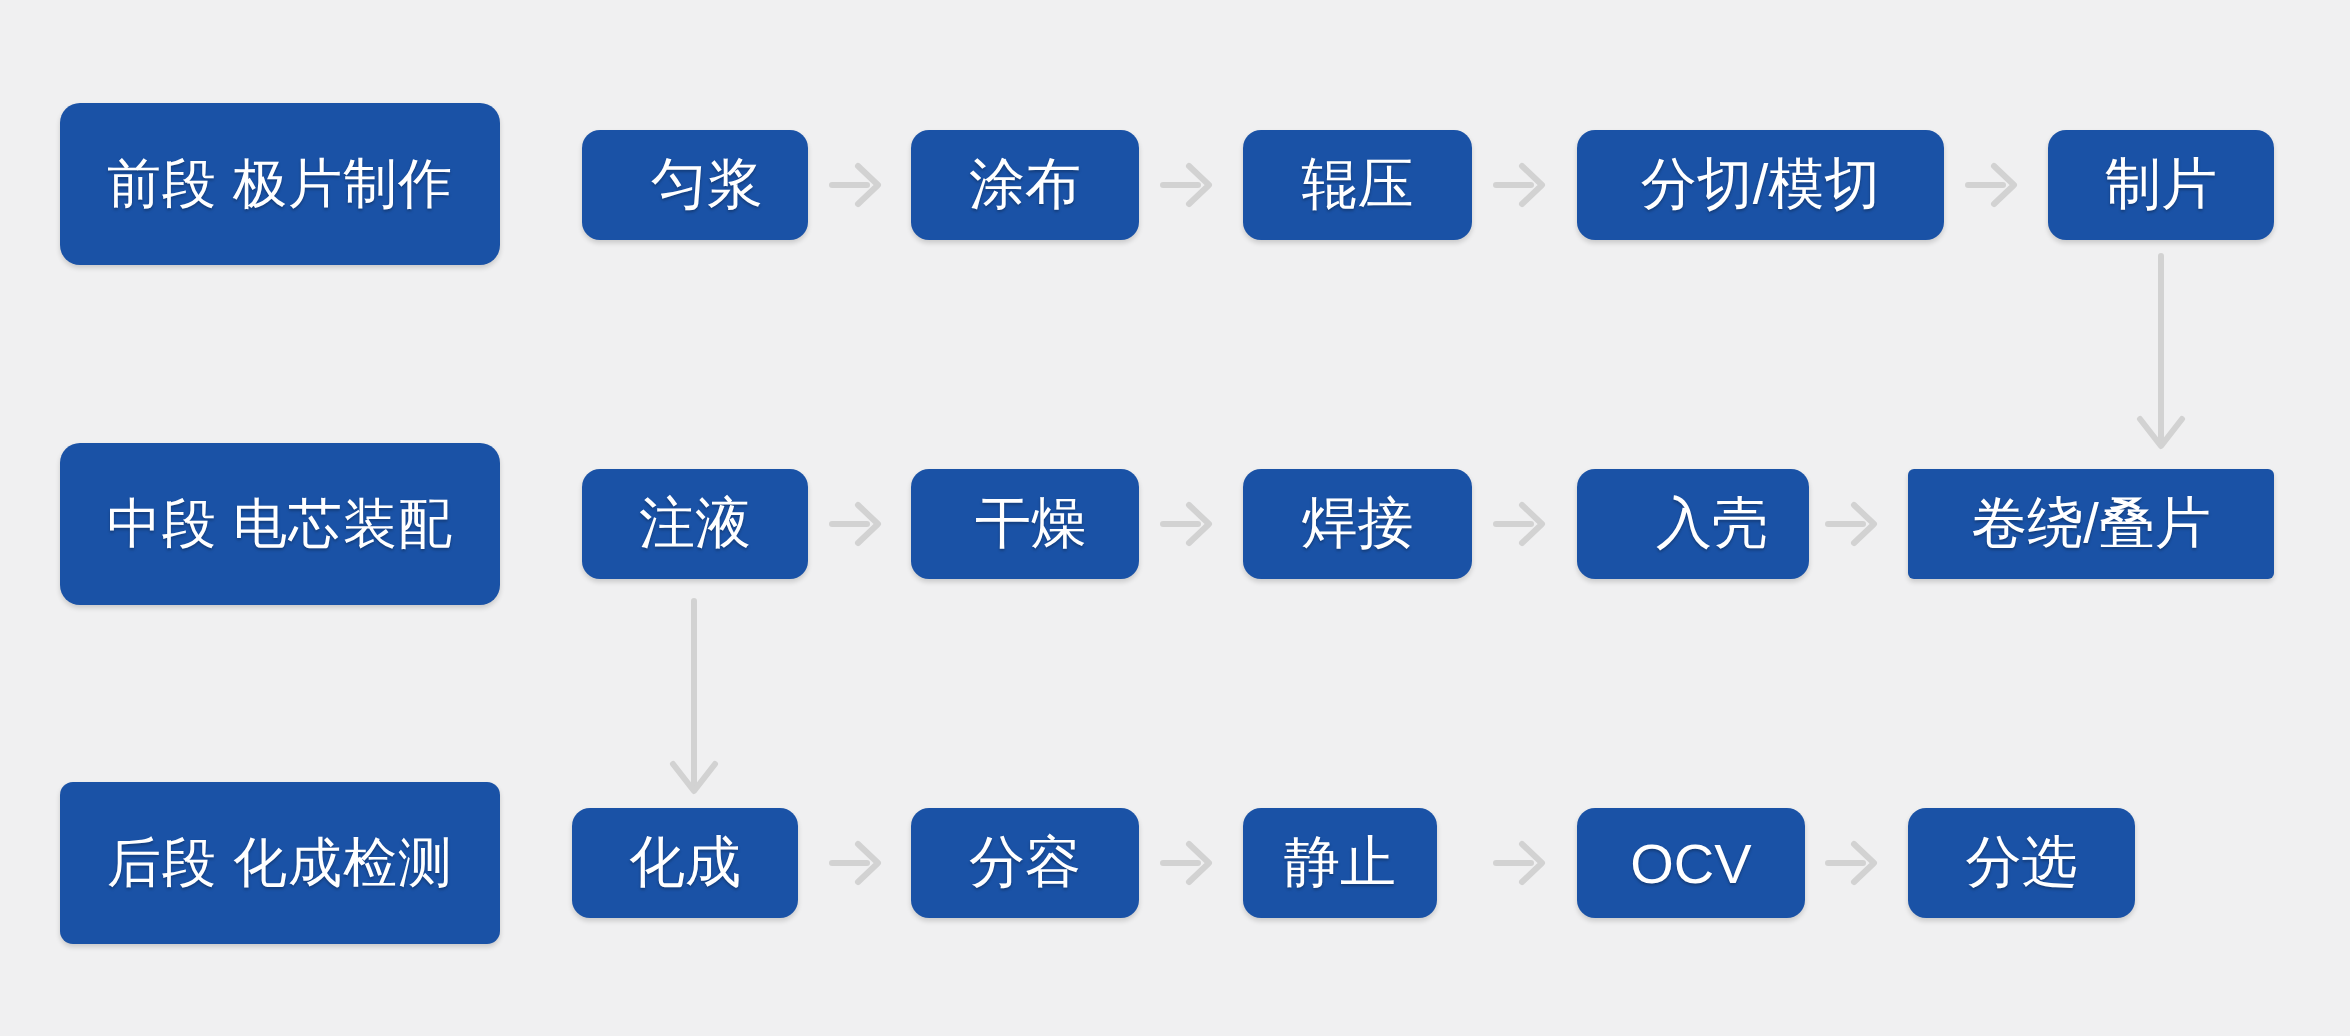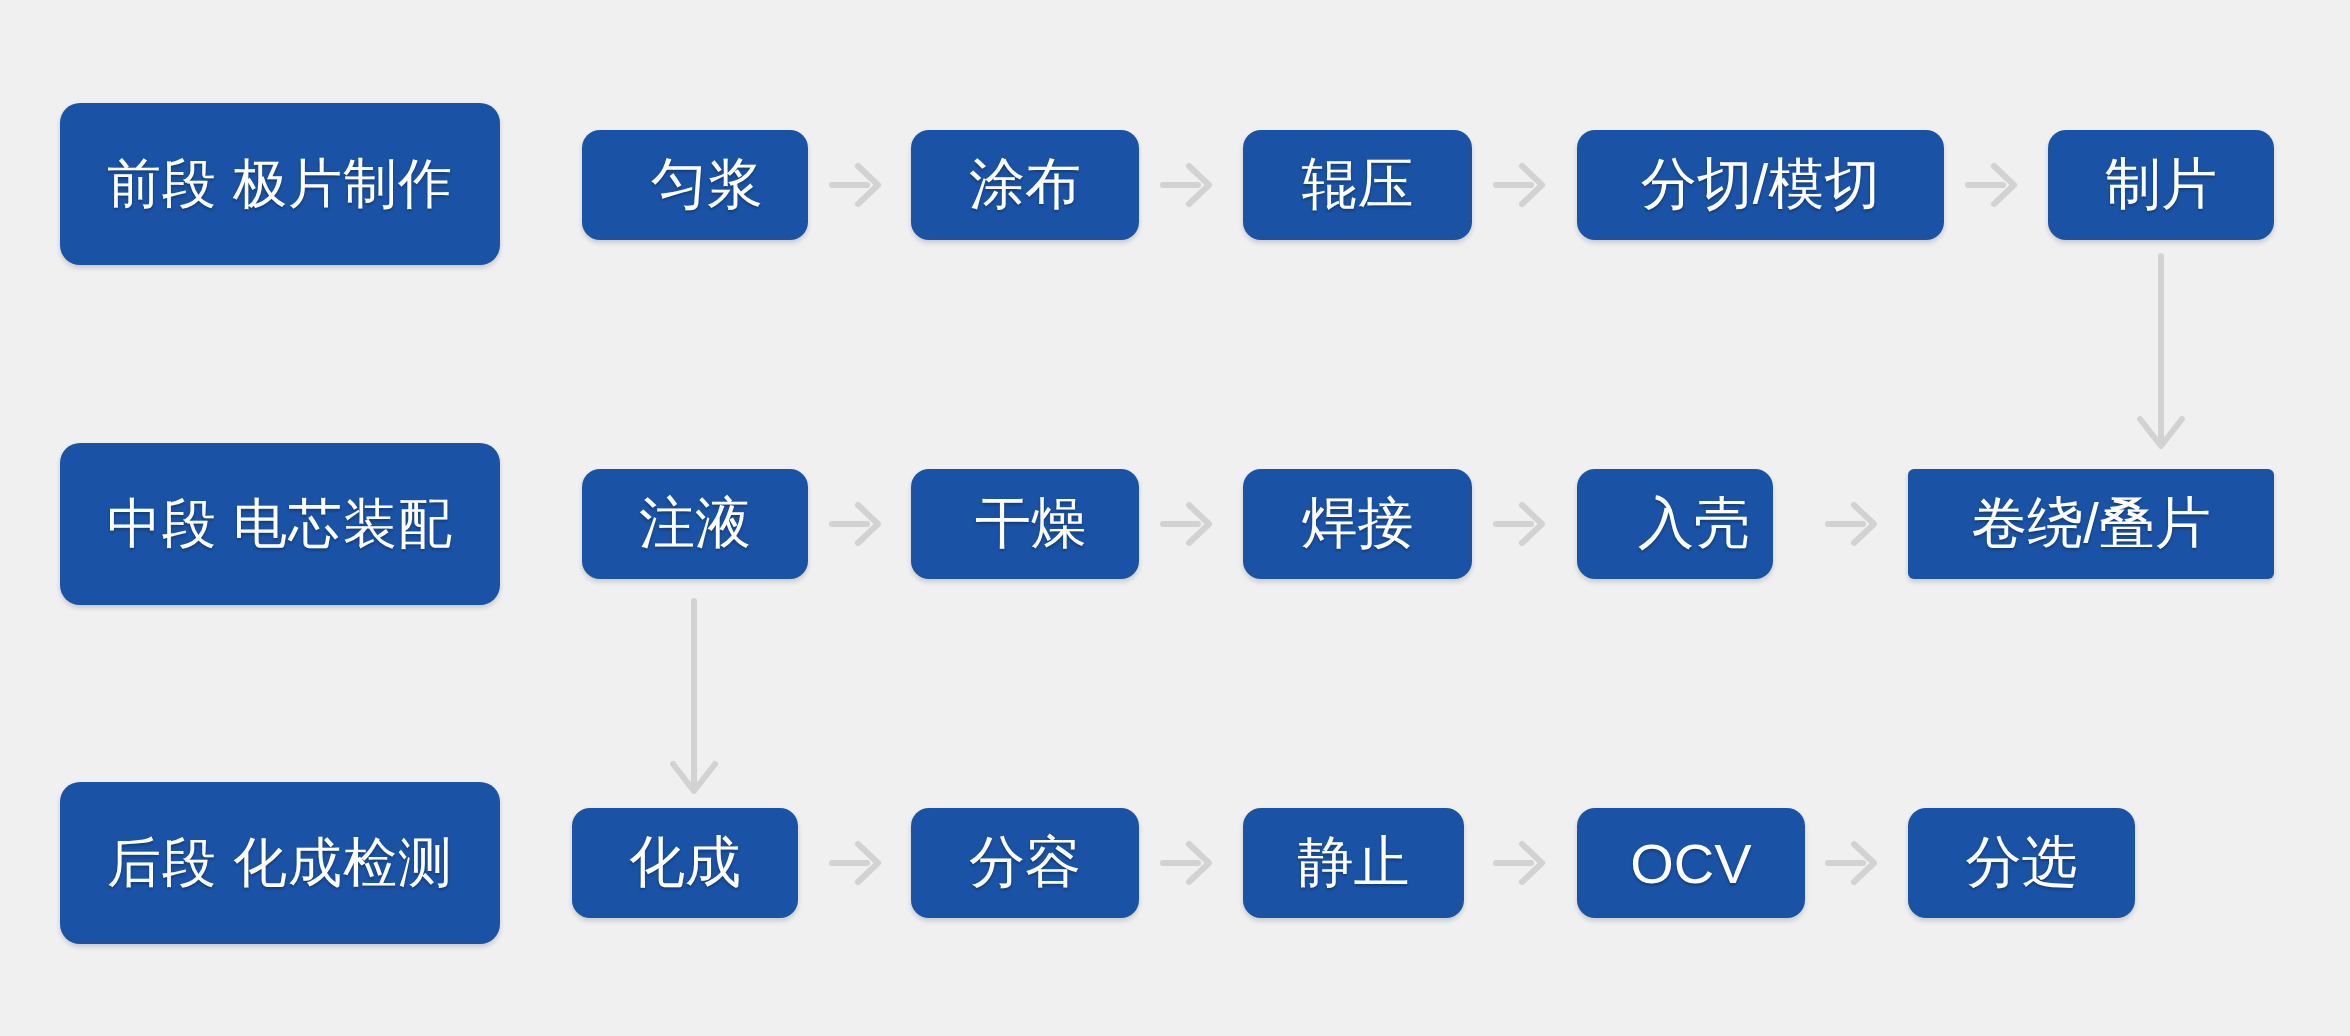--- a/index.html
+++ b/index.html
@@ -125,59 +125,59 @@
 
   <div class="box step-box" style="left:1243px; top:469px; width:229px;">焊接</div>
 
   <div class="arrow" style="left:1491px; top:496px;">
     <svg width="66" height="56" viewBox="0 0 66 56">
       <line x1="5" y1="28" x2="40" y2="28" stroke="#d2d2d2" stroke-width="6" stroke-linecap="round"></line>
       <polyline points="31,9 51,28 31,47" fill="none" stroke="#d2d2d2" stroke-width="6" stroke-linecap="round" stroke-linejoin="round"></polyline>
     </svg>
   </div>
 
-  <div class="box step-box" style="left:1577px; top:469px; width:196px;padding-left:38px;">入壳</div>
+  <div class="box step-box" style="left:1577px; top:469px; width:232px;padding-left:38px;">入壳</div>
 
   <div class="arrow" style="left:1823px; top:496px;">
     <svg width="66" height="56" viewBox="0 0 66 56">
       <line x1="5" y1="28" x2="40" y2="28" stroke="#d2d2d2" stroke-width="6" stroke-linecap="round"></line>
       <polyline points="31,9 51,28 31,47" fill="none" stroke="#d2d2d2" stroke-width="6" stroke-linecap="round" stroke-linejoin="round"></polyline>
     </svg>
   </div>
 
   <div class="box step-box" style="left:1908px; top:469px; width:366px;border-radius:6px;">卷绕/叠片</div>
 
   <div class="arrow" style="left:666px; top:598px;">
     <svg width="56" height="200" viewBox="0 0 56 200">
       <line x1="28" y1="3" x2="28" y2="186" stroke="#d2d2d2" stroke-width="6" stroke-linecap="round"></line>
       <polyline points="7,166 28,193 49,166" fill="none" stroke="#d2d2d2" stroke-width="6" stroke-linecap="round" stroke-linejoin="round"></polyline>
     </svg>
   </div>
 
-  <div class="box stage-box" style="left:60px; top:782px; width:440px;">后段 化成检测</div>
+  <div class="box stage-box" style="left:60px; top:782px; width:440px;border-radius:13px;">后段 化成检测</div>
 
   <div class="box step-box" style="left:572px; top:808px; width:226px;">化成</div>
 
   <div class="arrow" style="left:827px; top:835px;">
     <svg width="66" height="56" viewBox="0 0 66 56">
       <line x1="5" y1="28" x2="40" y2="28" stroke="#d2d2d2" stroke-width="6" stroke-linecap="round"></line>
       <polyline points="31,9 51,28 31,47" fill="none" stroke="#d2d2d2" stroke-width="6" stroke-linecap="round" stroke-linejoin="round"></polyline>
     </svg>
   </div>
 
   <div class="box step-box" style="left:911px; top:808px; width:228px;">分容</div>
 
   <div class="arrow" style="left:1158px; top:835px;">
     <svg width="66" height="56" viewBox="0 0 66 56">
       <line x1="5" y1="28" x2="40" y2="28" stroke="#d2d2d2" stroke-width="6" stroke-linecap="round"></line>
       <polyline points="31,9 51,28 31,47" fill="none" stroke="#d2d2d2" stroke-width="6" stroke-linecap="round" stroke-linejoin="round"></polyline>
     </svg>
   </div>
 
-  <div class="box step-box" style="left:1243px; top:808px; width:221px;">静止</div>
+  <div class="box step-box" style="left:1243px; top:808px; width:194px;">静止</div>
 
   <div class="arrow" style="left:1491px; top:835px;">
     <svg width="66" height="56" viewBox="0 0 66 56">
       <line x1="5" y1="28" x2="40" y2="28" stroke="#d2d2d2" stroke-width="6" stroke-linecap="round"></line>
       <polyline points="31,9 51,28 31,47" fill="none" stroke="#d2d2d2" stroke-width="6" stroke-linecap="round" stroke-linejoin="round"></polyline>
     </svg>
   </div>
 
   <div class="box step-box" style="left:1577px; top:808px; width:228px;">OCV</div>
 

